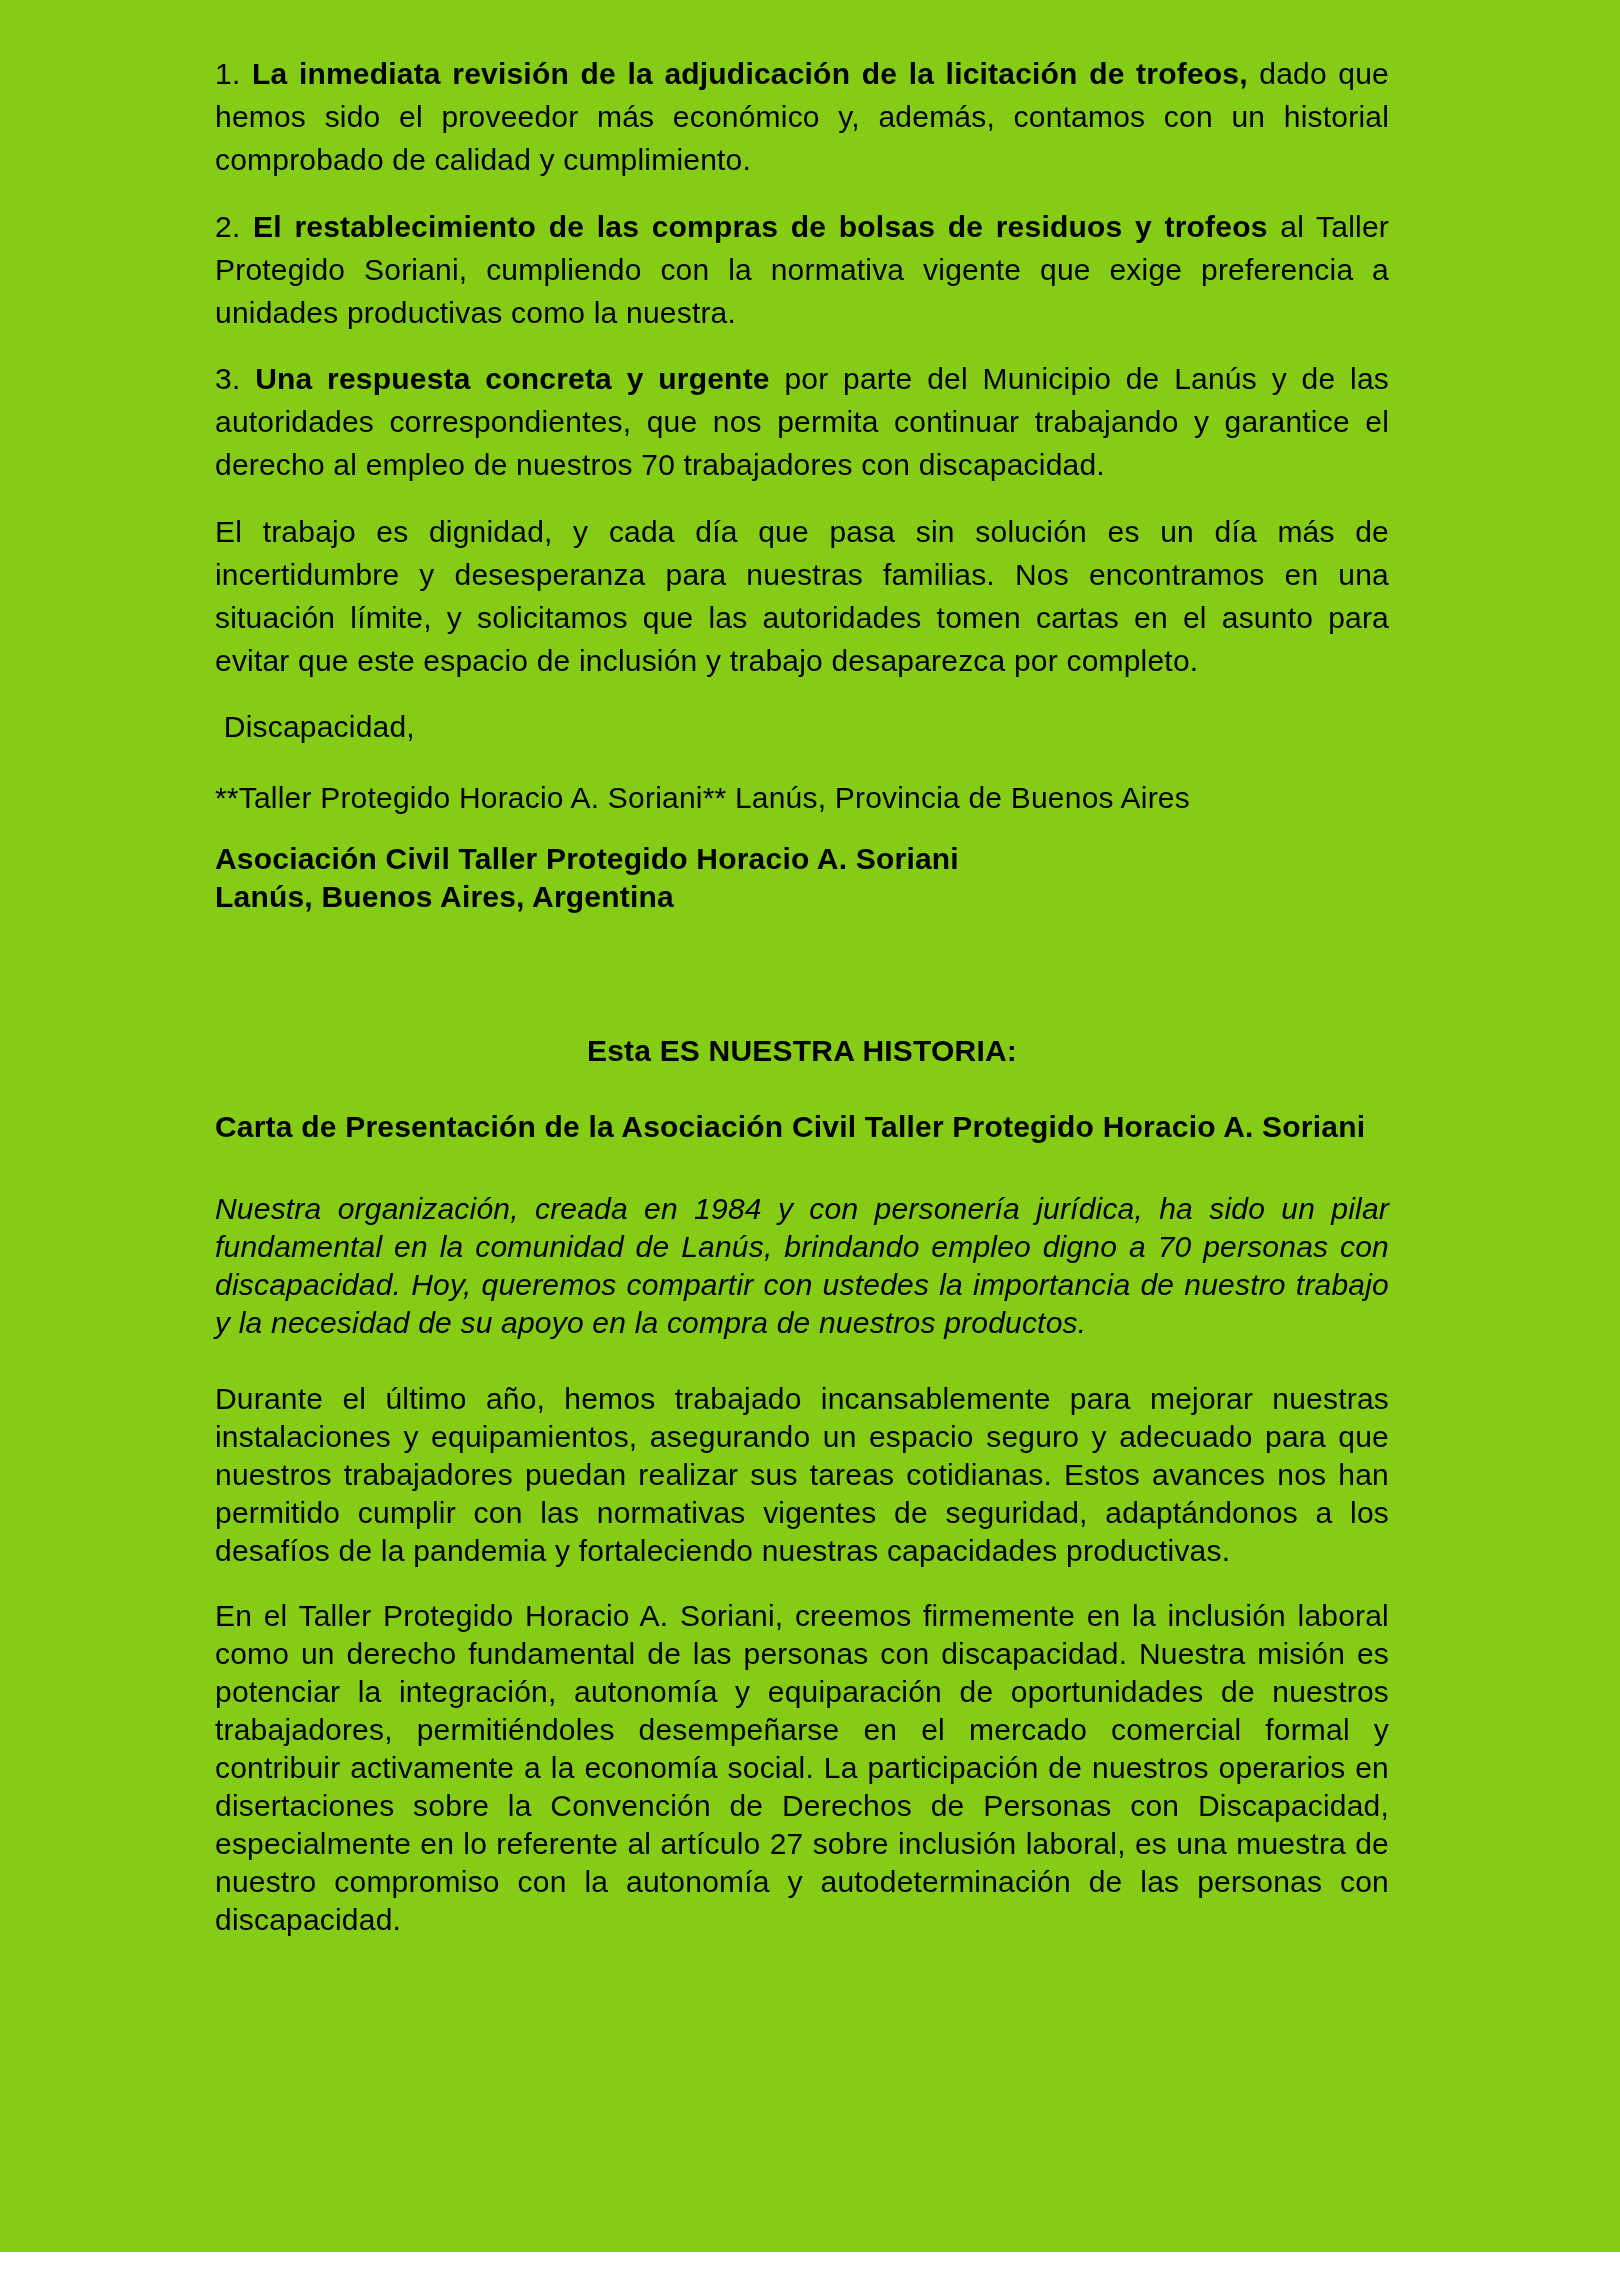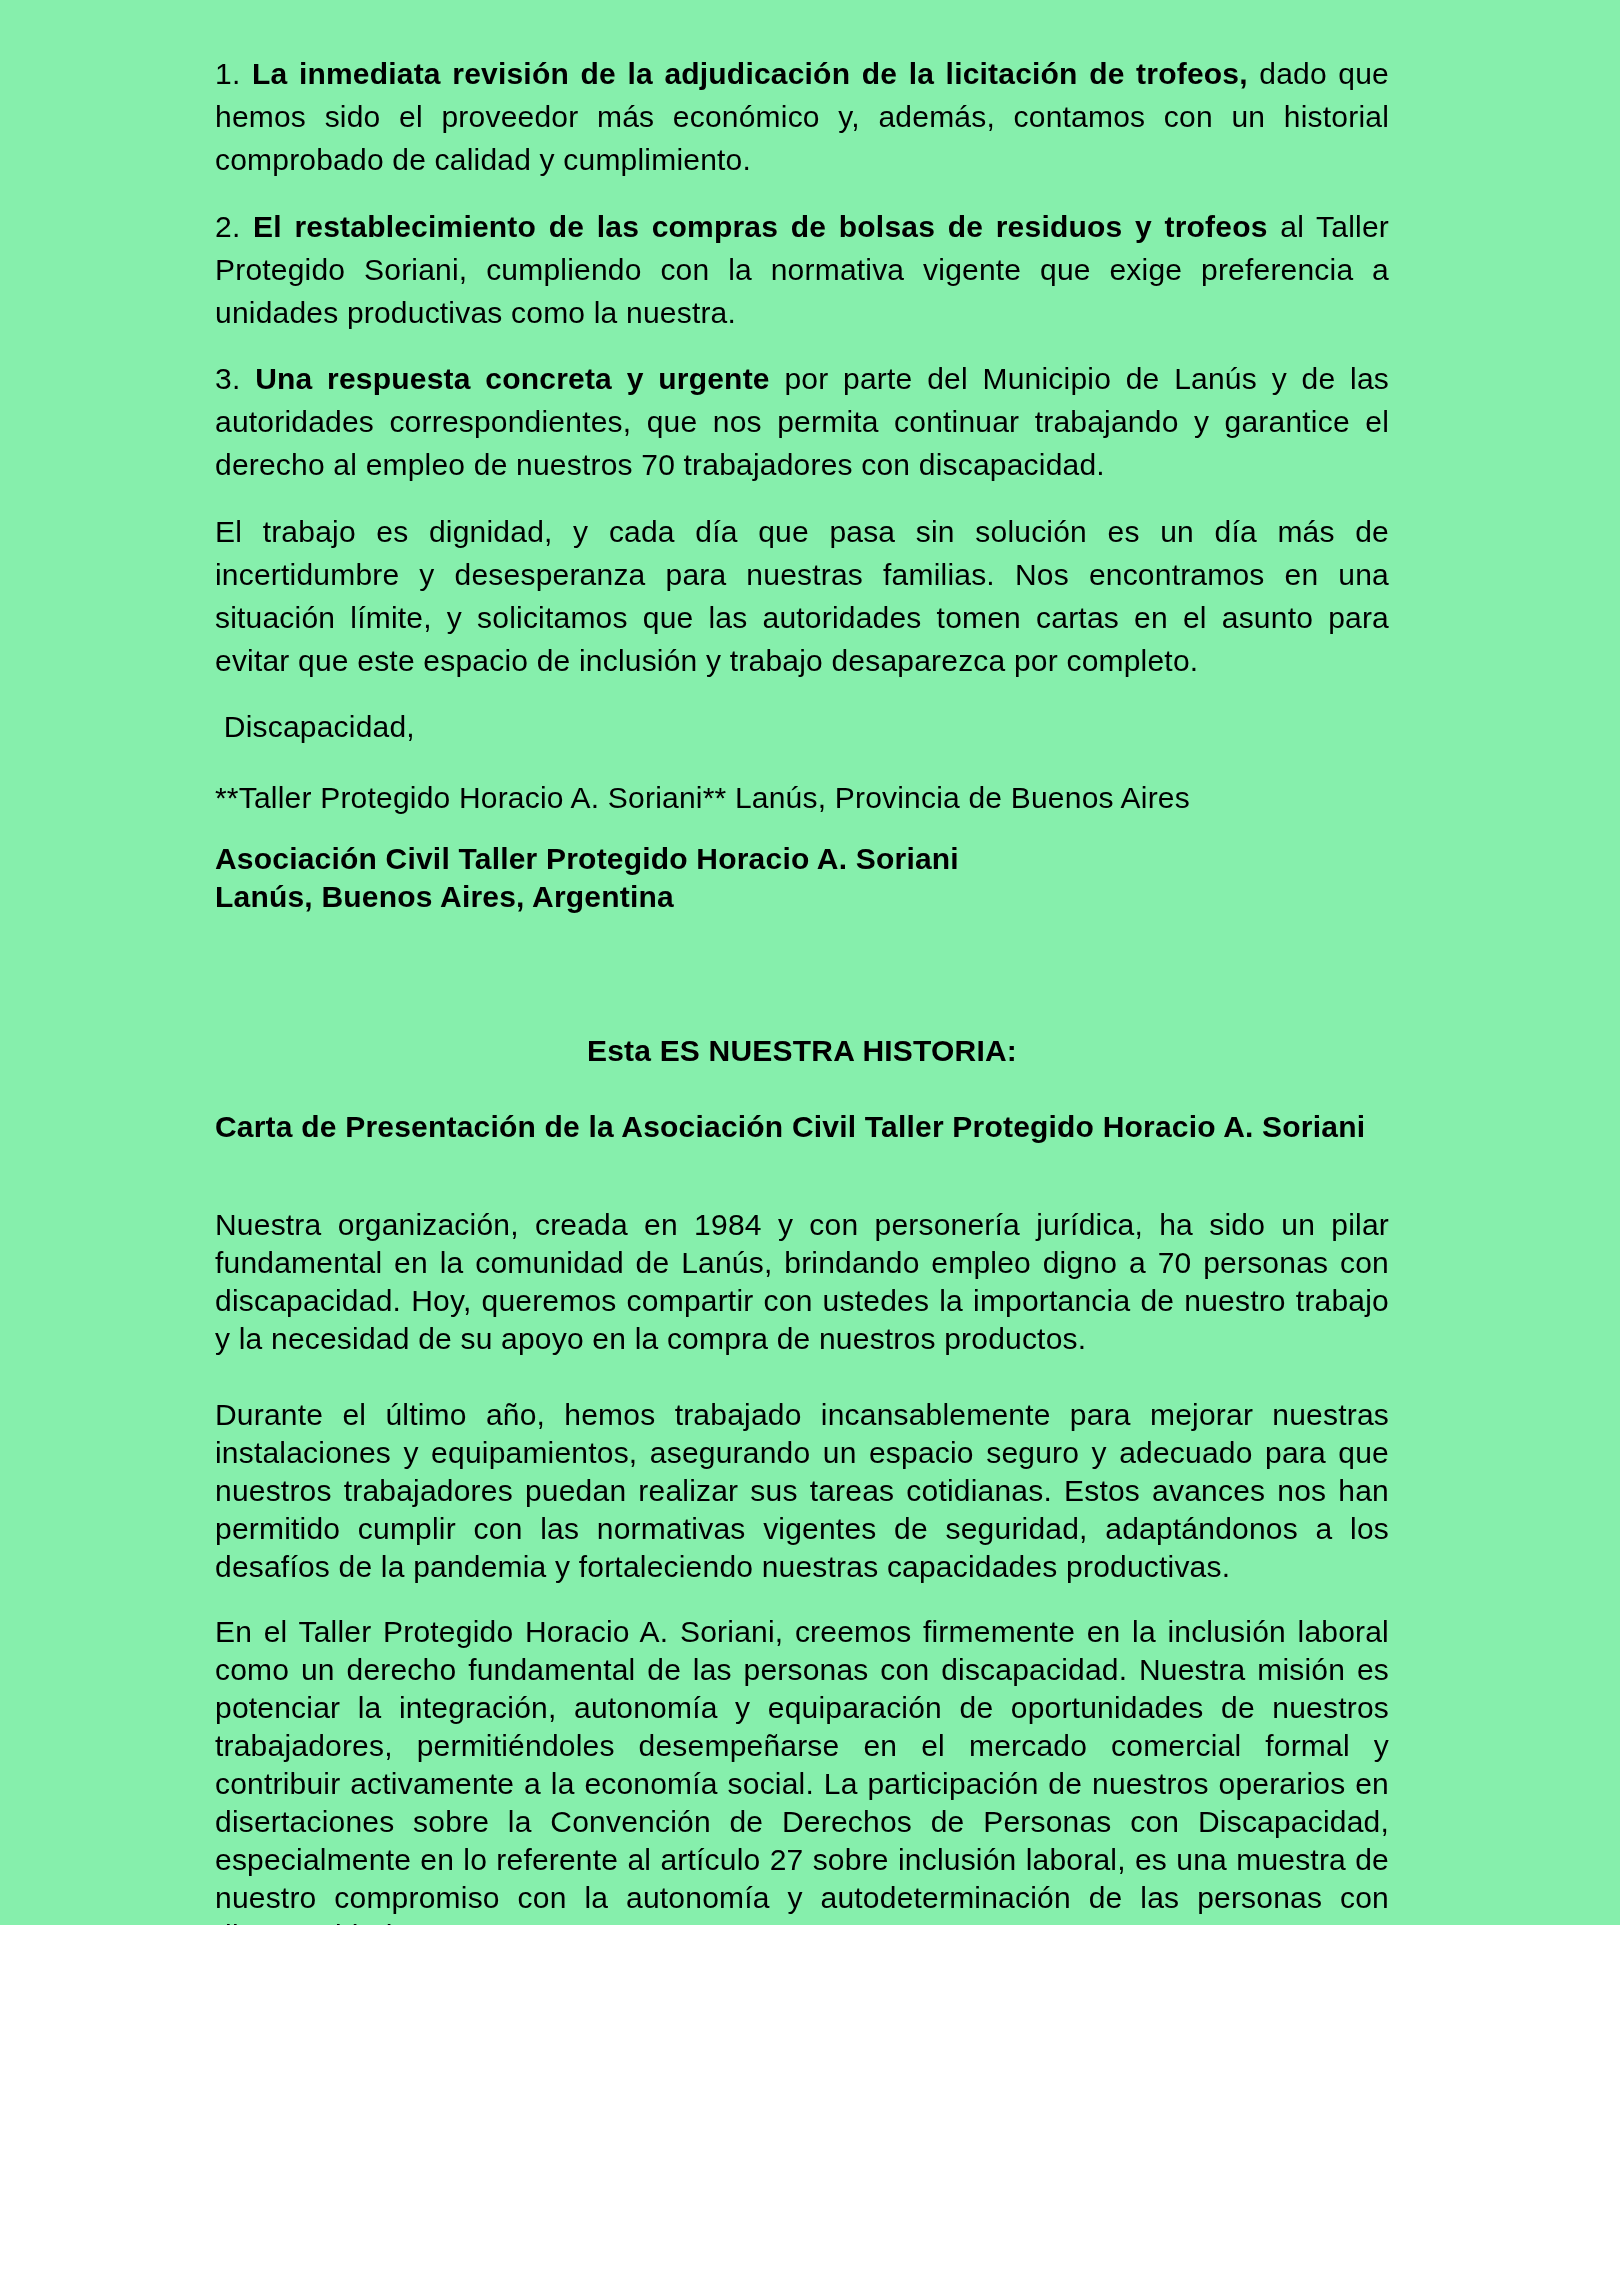--- a/index.html
+++ b/index.html
@@ -1,37 +1,37 @@
 <!DOCTYPE html>
 <html><head>
 <meta charset="utf-8">
 <style>
   html,body{margin:0;padding:0;}
   body{
     width:1620px;height:2293px;background:#ffffff;color:#000000;
     font-family:"Liberation Sans", sans-serif;
   }
   .page{
-    box-sizing:border-box;width:1620px;height:1925px;
-    padding:52px 231px 0 215px;overflow:hidden;background:#86efac;
+    box-sizing:border-box;width:1620px;height:2252px;
+    padding:52px 231px 0 215px;overflow:hidden;background:#84cc16;
   }
   p,h3{margin:0;font-size:30px;font-weight:normal;letter-spacing:0.2px;}
   b,.bold{font-weight:bold;}
   .just{text-align:justify;}
   .center{text-align:center;}
   .pa{line-height:43px;margin-bottom:23.5px;}
   .pb{line-height:38px;font-size:30px;}
   .signoff{padding-left:8.8px;}
   .orgline{margin-top:31px;}
   .asoc{margin-top:22.5px;font-weight:bold;}
   .asoc .block{display:block;}
   .contact{margin-top:28px;text-align:center;line-height:38px;font-size:30px;}
   .esta{margin-top:116px;font-weight:bold;}
   .carta{margin-top:38px;font-weight:bold;}
-  .p5{margin-top:60px;}
+  .p5{margin-top:44px;font-style:italic;}
   .p6{margin-top:38px;}
   .p7{margin-top:27px;}
   .defensa{margin-top:25.5px;font-weight:bold;}
   .u{text-decoration:underline;}
   .blue{color:#0101ee;}
   a{cursor:pointer;}
 </style>
 </head>
 <body>
 

